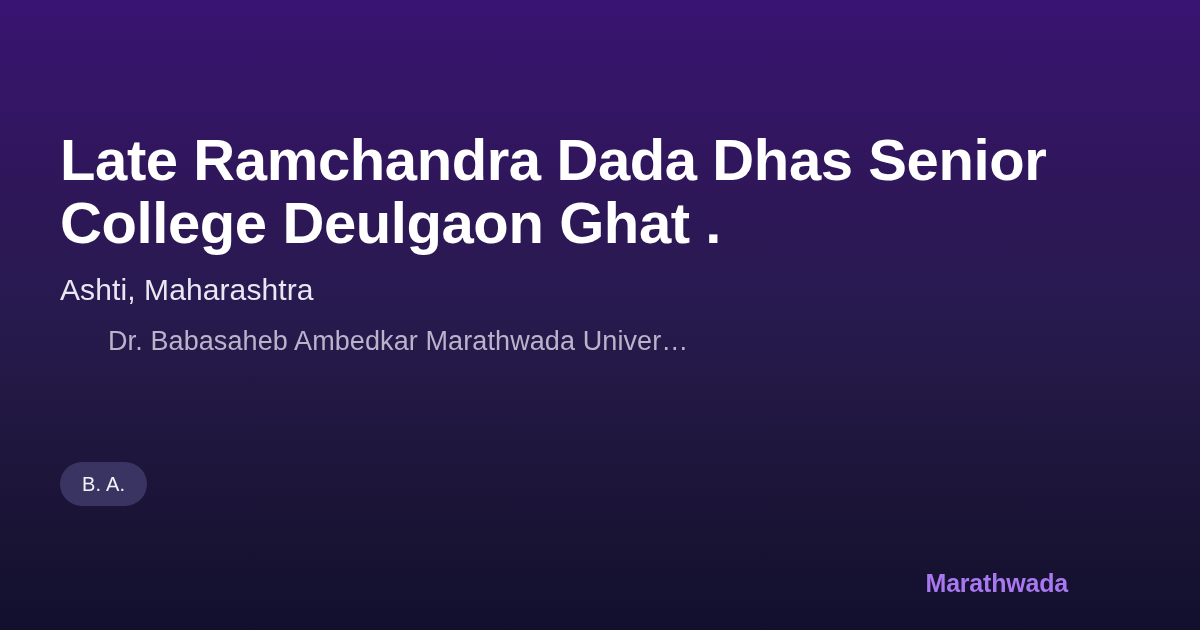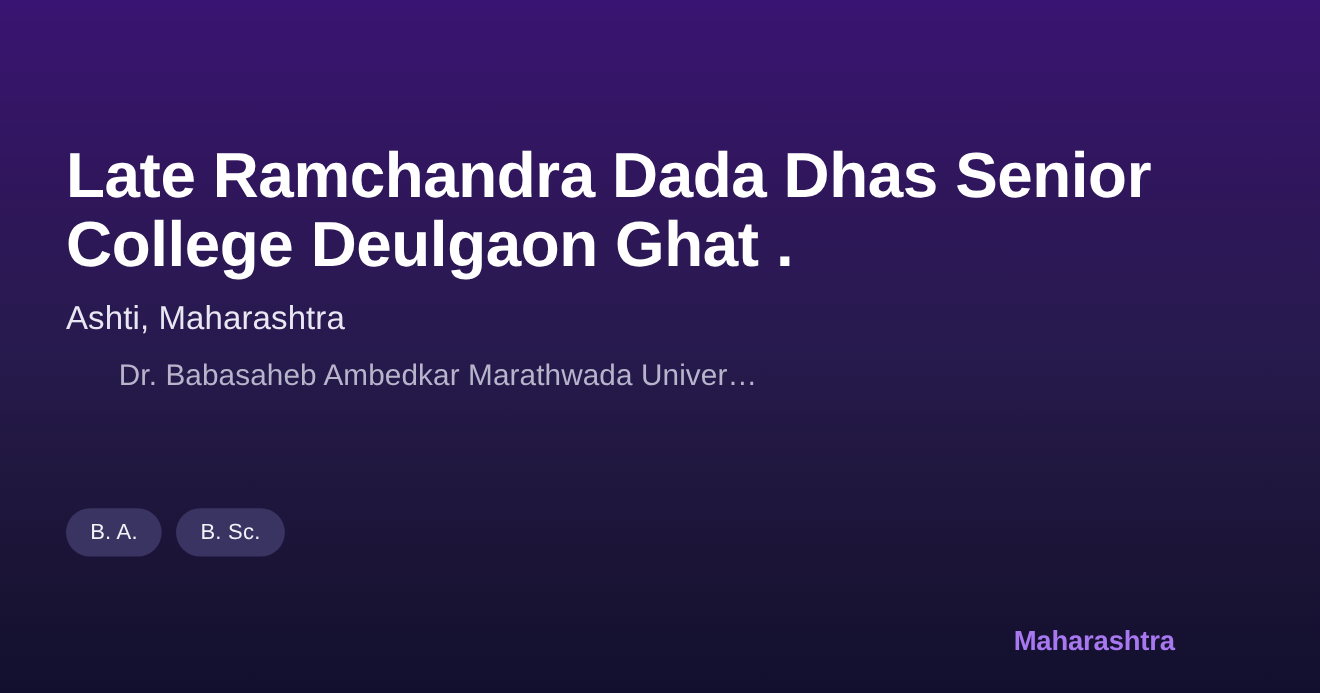--- a/index.html
+++ b/index.html
@@ -127,18 +127,17 @@
     <h1 class="title">Late Ramchandra Dada Dhas Senior College Deulgaon Ghat .</h1>
 
     <div class="location">Ashti, Maharashtra</div>
 
     <div class="university">Dr. Babasaheb Ambedkar Marathwada Univer…</div>
 
   </div>
 
   <div class="pill-row">
     <span class="pill">B. A.</span>
-    <span class="pill">B. Sc.</span>
   </div>
 
-  <div class="brand">Maharashtra</div>
+  <div class="brand">Marathwada</div>
 
 </div>
 
 </body></html>

